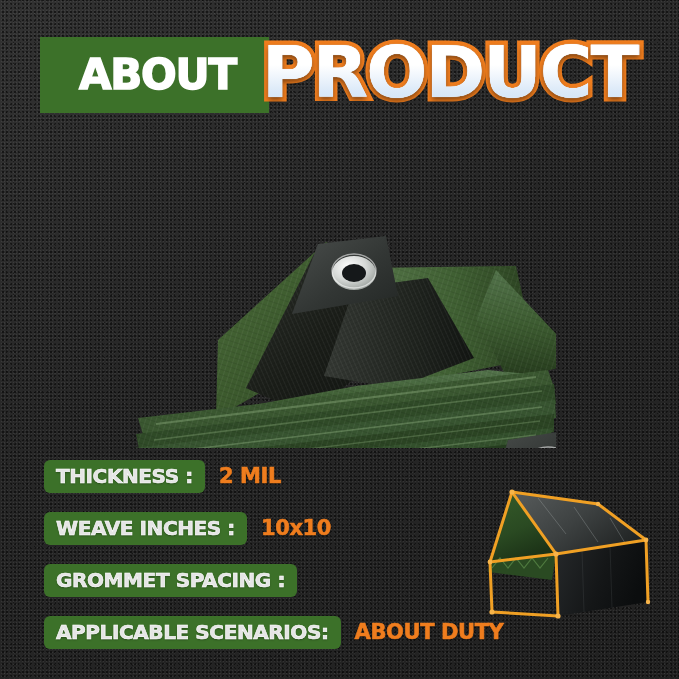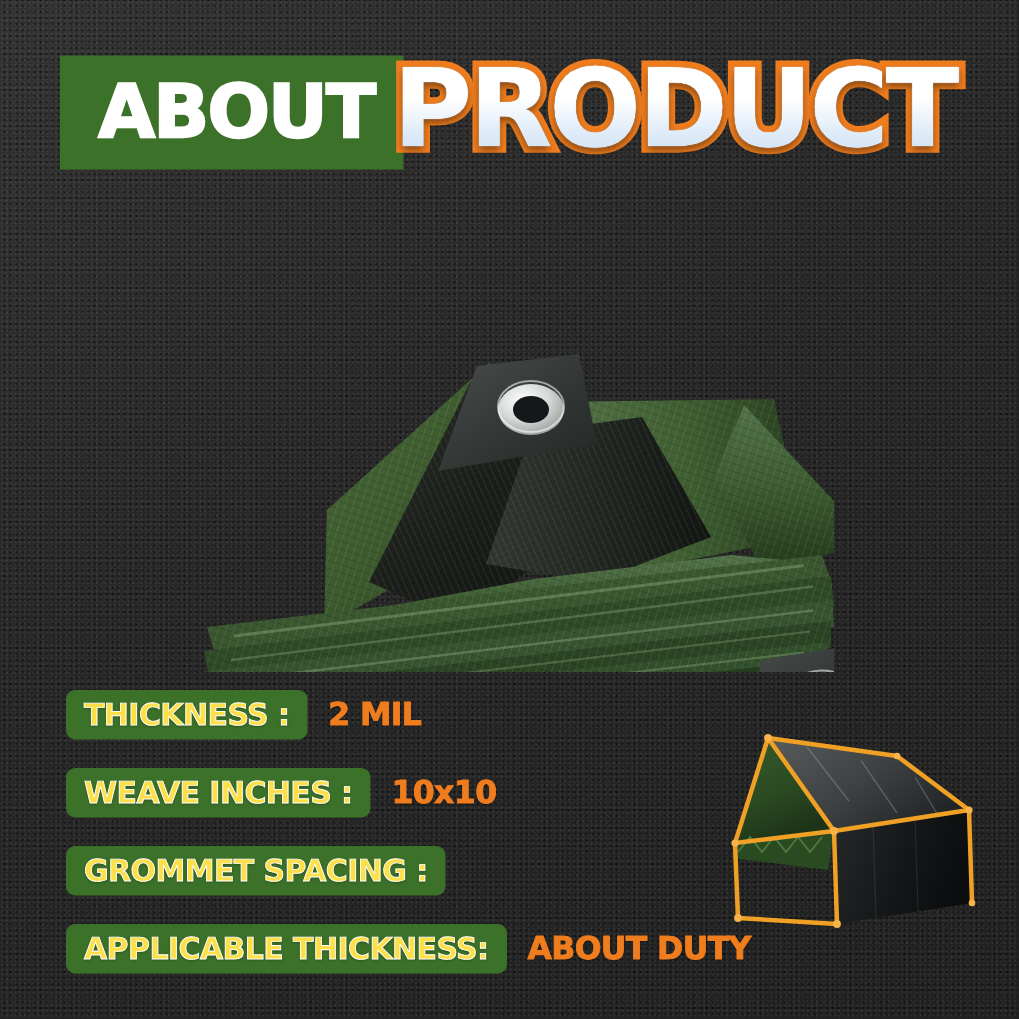--- a/index.html
+++ b/index.html
@@ -46,21 +46,21 @@
   #title-about {
     position: absolute;
     left: 50px;
     top: 43px;
     width: 215px;
     height: 64px;
     line-height: 64px;
     text-align: center;
     font-family: "DejaVu Sans", sans-serif;
     font-weight: bold;
-    font-size: 49px;
+    font-size: 42px;
     letter-spacing: -1.2px;
     color: #ffffff;
     -webkit-text-stroke: 1.5px #ffffff;
     white-space: nowrap;
   }
   #title-product {
     position: absolute;
     left: 262px;
     top: 28px;
     height: 88px;
@@ -122,21 +122,21 @@
     background: #3c7129;
     border-radius: 6px;
     padding: 4px 12px 5px 12px;
     display: inline-block;
   }
   .spec-label {
     font-family: "DejaVu Sans", sans-serif;
     font-weight: bold;
     font-size: 20px;
     letter-spacing: -0.4px;
-    color: #fde047;
+    color: #e5e5e5;
     white-space: nowrap;
     -webkit-text-stroke: 0.6px #ffffff;
     text-shadow: 0 1px 2px rgba(0,0,0,0.35);
   }
   .spec-value {
     margin-left: 14px;
     font-family: "DejaVu Sans", sans-serif;
     font-weight: bold;
     font-size: 21px;
     letter-spacing: -0.4px;
@@ -292,21 +292,21 @@
     </div>
 
     <div class="spec-row">
       <span class="spec-pill">
         <span class="spec-label">GROMMET SPACING :</span>
       </span>
     </div>
 
     <div class="spec-row">
       <span class="spec-pill">
-        <span class="spec-label">APPLICABLE THICKNESS:</span>
+        <span class="spec-label">APPLICABLE SCENARIOS:</span>
       </span>
       <span class="spec-value">ABOUT DUTY</span>
     </div>
 
   </div>
 
   <div id="tent-illustration">
     <svg width="186" height="148" viewBox="0 0 186 148" xmlns="http://www.w3.org/2000/svg">
       <defs>
         <linearGradient id="roofG" x1="0" y1="0" x2="1" y2="0.6">

